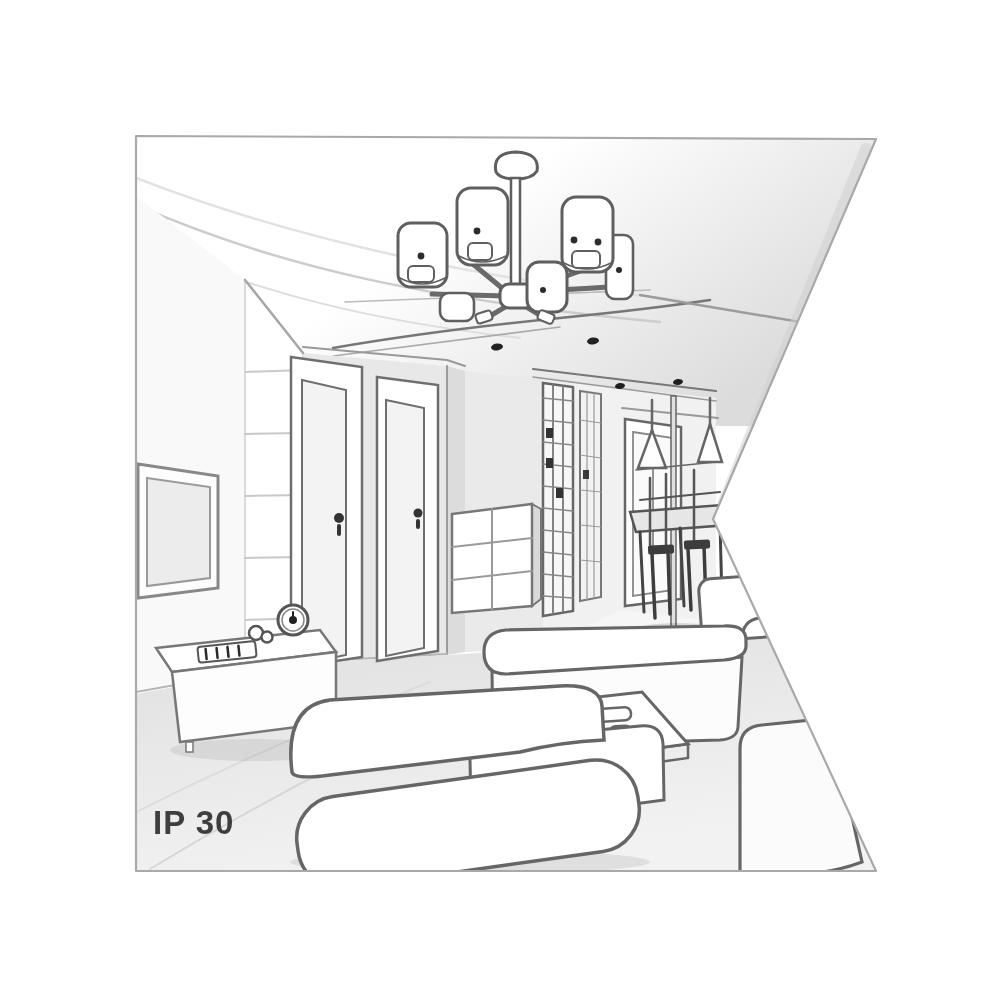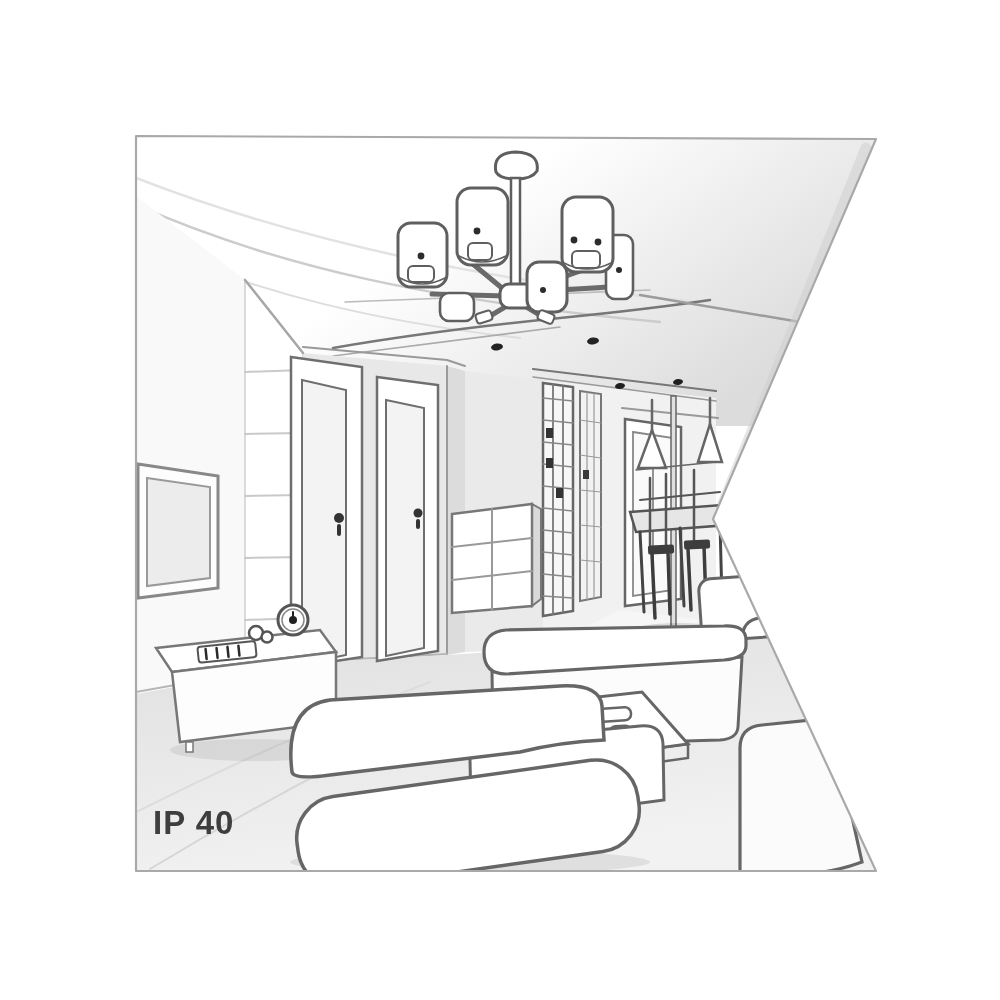--- a/index.html
+++ b/index.html
@@ -302,14 +302,14 @@
     <g>
       <path d="M470,760 Q468,742 492,740 L640,726 Q662,724 663,744 L664,800 L500,822 Q472,824 471,806 Z" class="fw" stroke="#666" stroke-width="3"></path>
       <path d="M292,772 Q284,706 330,700 L560,686 Q600,684 602,706 L604,740 Q560,742 520,752 L330,775 Q294,780 292,772 Z" class="fw" stroke="#666" stroke-width="3.5"></path>
       <rect x="296" y="778" width="344" height="92" rx="42" class="fw" stroke="#666" stroke-width="3.5" transform="rotate(-8 468 824)"></rect>
     </g>
   </g>
 
   <path d="M136,136 L876,139 L713,519 L876,871 L136,871 Z" fill="none" stroke="#a9a9a9" stroke-width="2.2" stroke-linejoin="round"></path>
 </svg>
 
-<span class="ip-label">IP 40</span>
+<span class="ip-label">IP 30</span>
 </div>
 
 </body></html>

